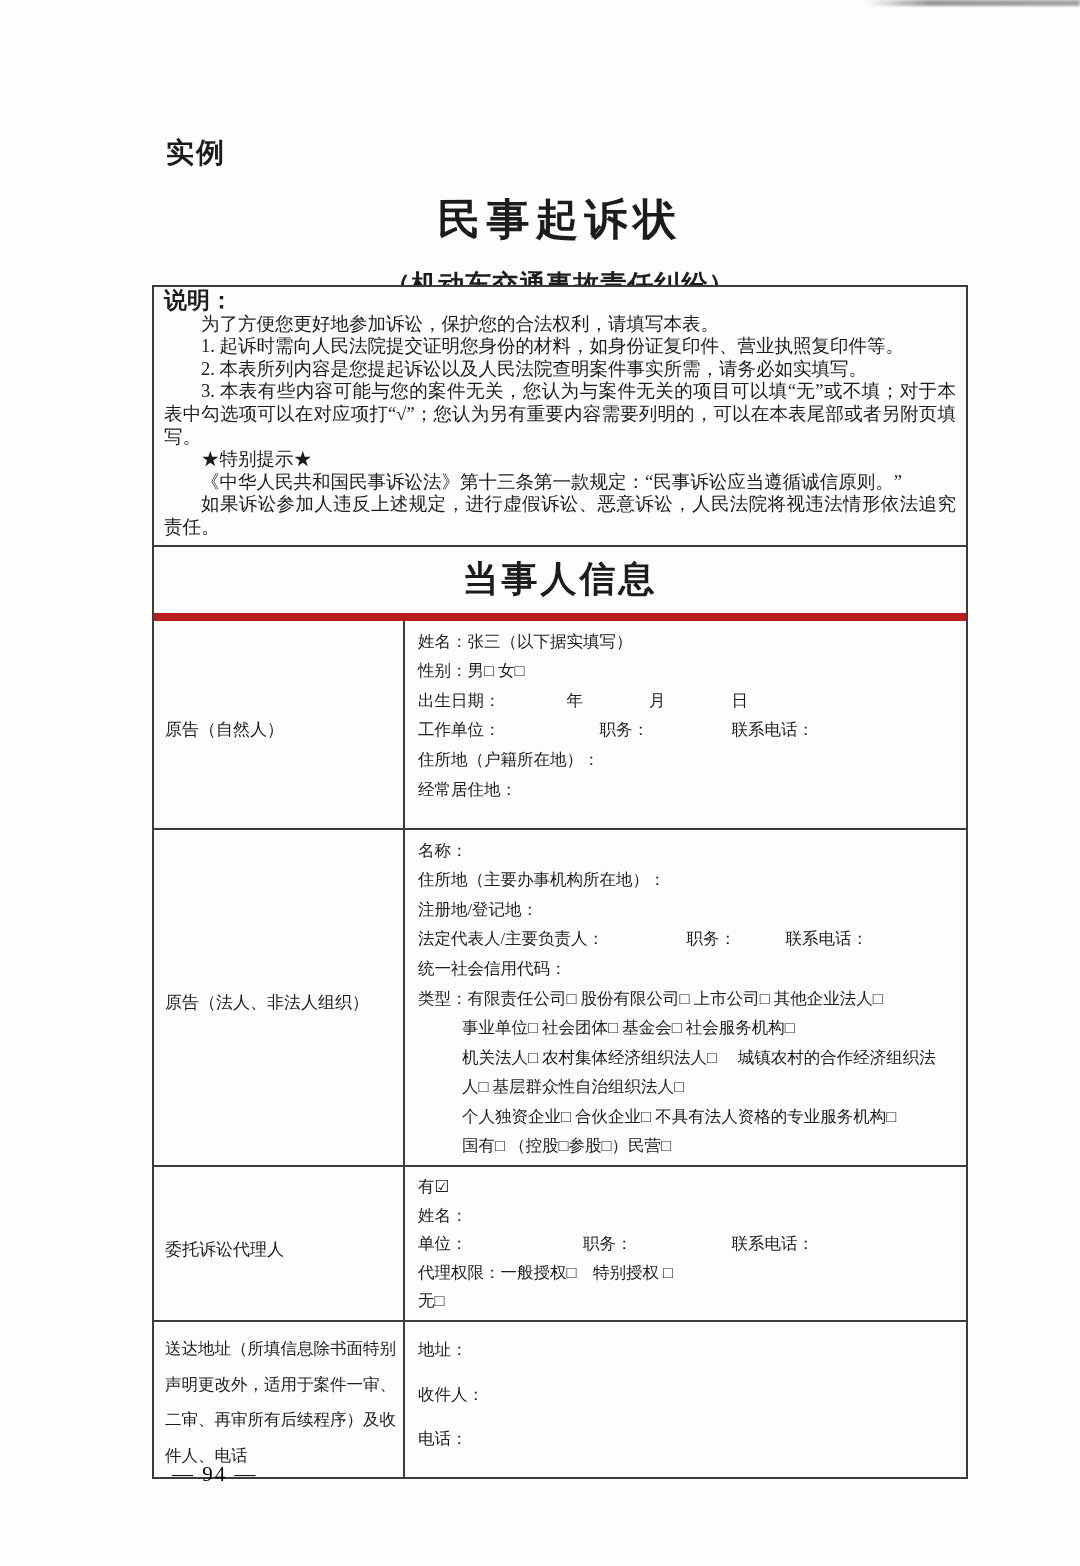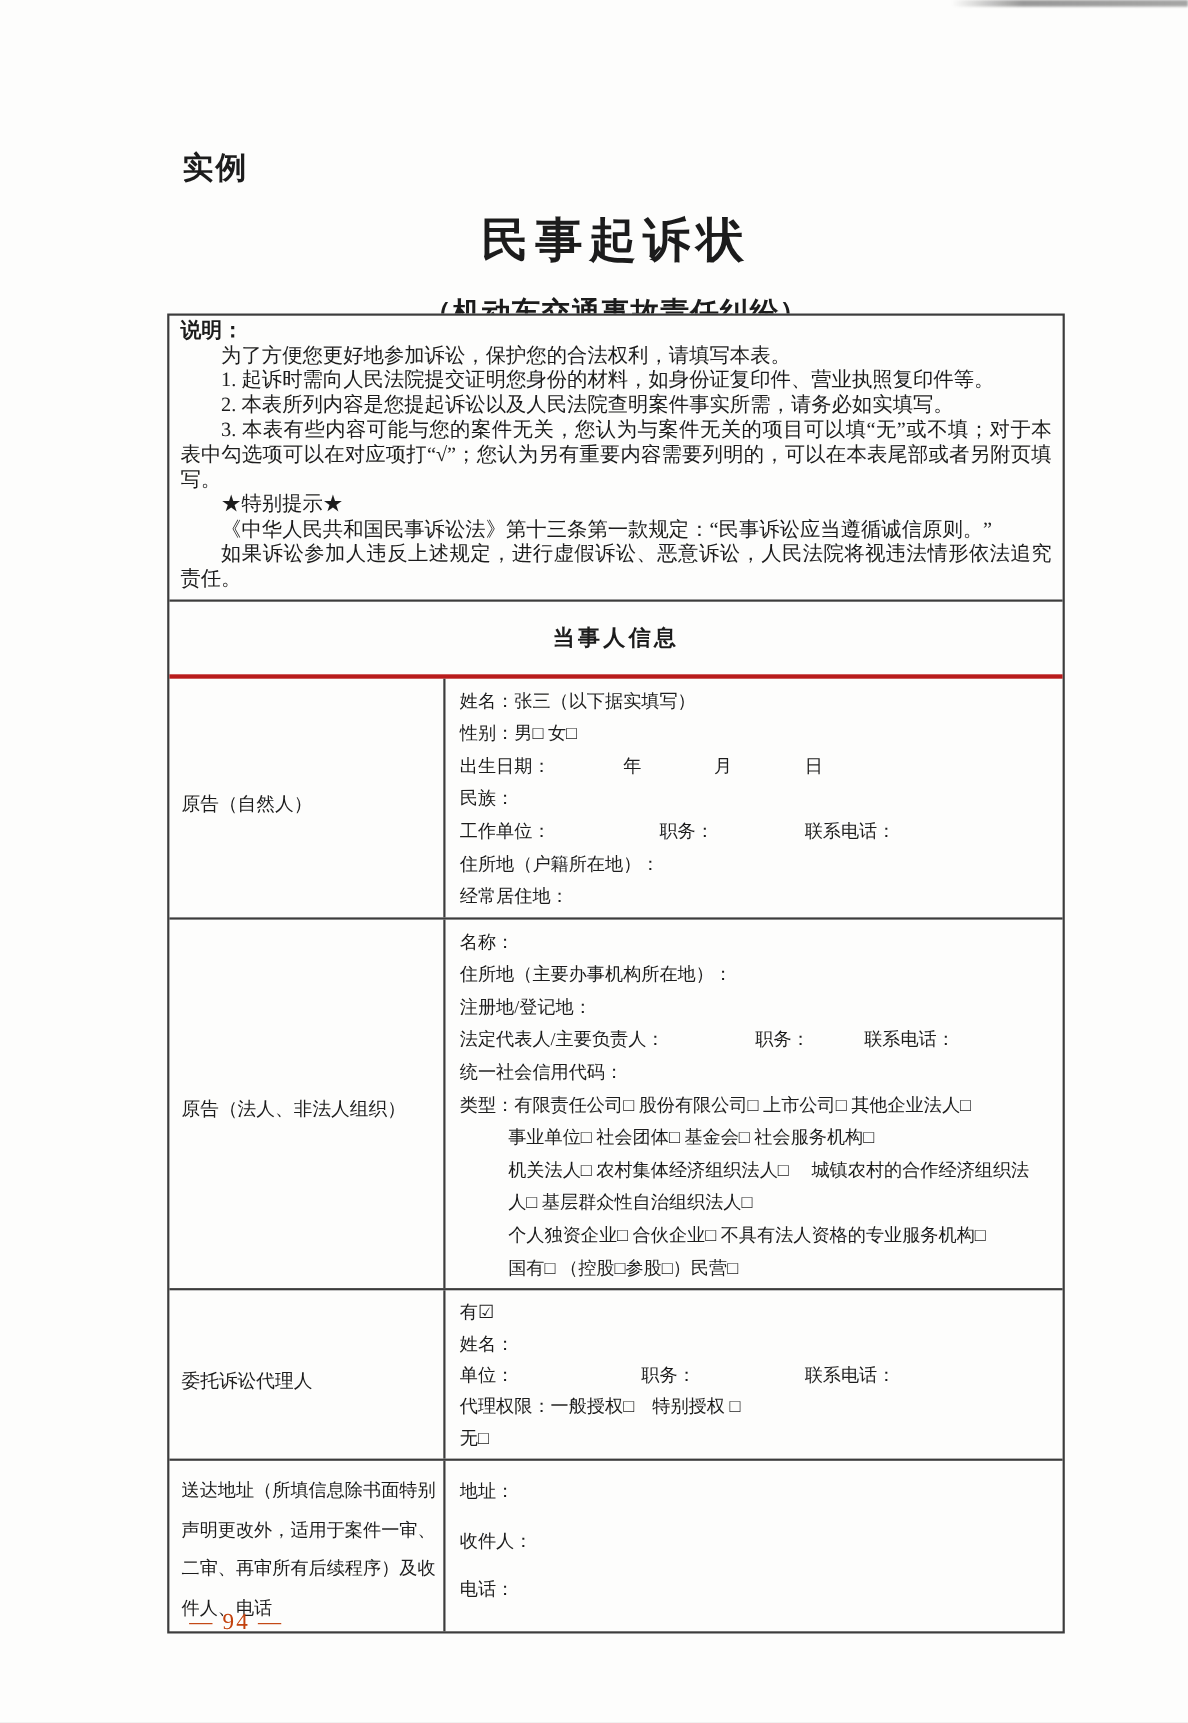--- a/index.html
+++ b/index.html
@@ -33,27 +33,27 @@
     border:2px solid #3c3c3c;box-sizing:border-box;
     background:#fdfdfc;
   }
   
   .instructions{
     border-bottom:2px solid #3c3c3c;
     padding:3px 10px 6px 10px;
     font-size:18.5px;line-height:22.6px;
     min-height:238px;
   }
-  .instructions-heading{font-weight:bold;font-size:19px;}
+  .instructions-heading{font-weight:bold;font-size:23px;}
   .instructions p{margin:0;text-indent:2em;text-align:justify;}
   
   .section-header{
-    height:66px;border-bottom:4px solid #b91c1c;
+    height:66px;border-bottom:8px solid #b91c1c;
     display:flex;align-items:center;justify-content:center;
-    font-size:20px;font-weight:bold;letter-spacing:3px;
+    font-size:36px;font-weight:bold;letter-spacing:3px;
   }
   
   .prow{display:flex;}
   .prow + .prow{border-top:2px solid #3c3c3c;}
   .plabel{
     flex:0 0 251px;width:251px;box-sizing:border-box;
     border-right:2px solid #3c3c3c;
     display:flex;flex-direction:column;justify-content:center;
     padding:16px 8px 4px 11px;
     font-size:17px;line-height:24px;
@@ -64,21 +64,21 @@
   .row-org{min-height:324px;}
   .row-agent{min-height:143px;}
   .row-agent .pline{line-height:28.6px;}
   .row-service{min-height:136px;}
   .row-service .plabel{justify-content:flex-start;padding-top:9px;line-height:35.5px;font-size:16.5px;}
   .row-service .plabel .label-line{white-space:nowrap;}
   .row-service .pline{line-height:44.5px;}
   .hang{padding-left:44px;}
   .page-number{
     position:absolute;left:172px;top:1462px;
-    font-size:21px;color:#c2410c;letter-spacing:2px;
+    font-size:21px;color:#000000;letter-spacing:2px;
   }
 </style>
 </head>
 <body>
 
 <div class="sheet">
   <div class="scan-artifact"></div>
 
   <div class="corner-label">实例</div>
 
@@ -103,21 +103,20 @@
     <div class="section-header">当事人信息</div>
 
     <div class="prow row-natural">
       <div class="plabel">
         <span>原告（自然人）</span>
       </div>
       <div class="pcontent">
         <div class="pline">姓名：张三（以下据实填写）</div>
         <div class="pline">性别：男□ 女□</div>
         <div class="pline">出生日期：　　　　年　　　　月　　　　日</div>
-        <div class="pline">民族：</div>
         <div class="pline">工作单位：　　　　　　职务：　　　　　联系电话：</div>
         <div class="pline">住所地（户籍所在地）：</div>
         <div class="pline">经常居住地：</div>
       </div>
     </div>
 
     <div class="prow row-org">
       <div class="plabel">
         <span>原告（法人、非法人组织）</span>
       </div>

